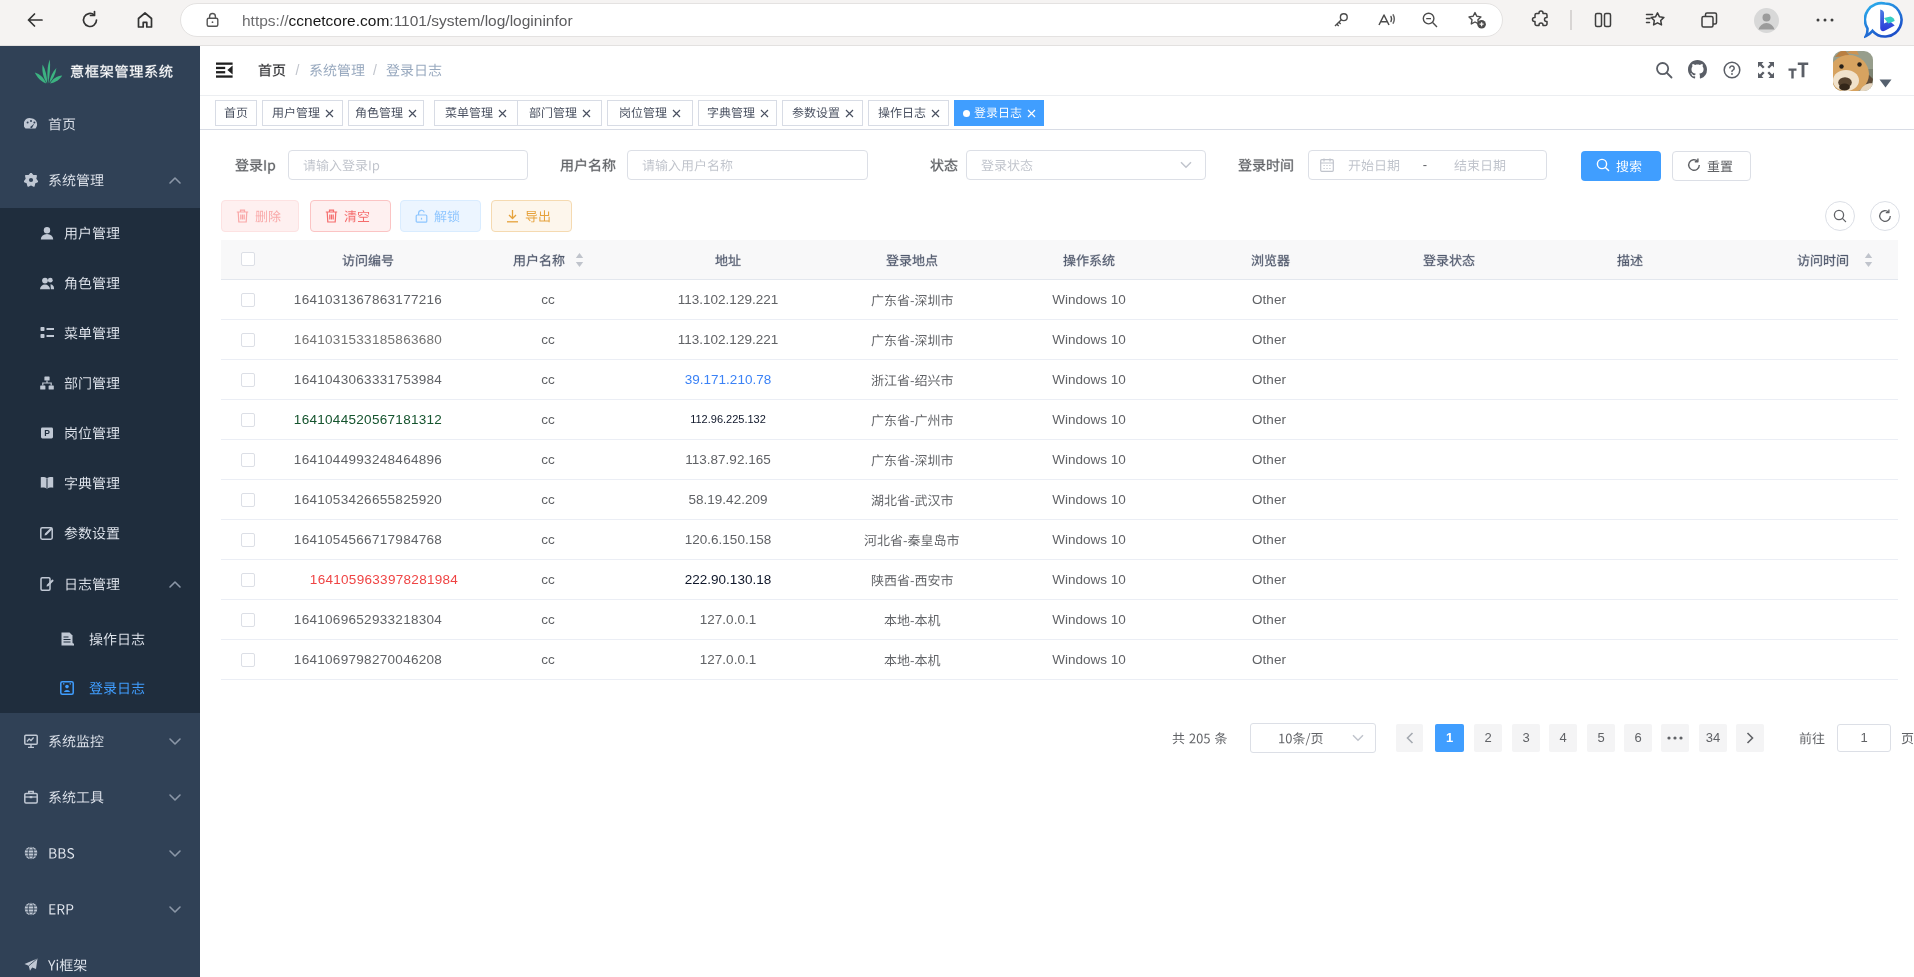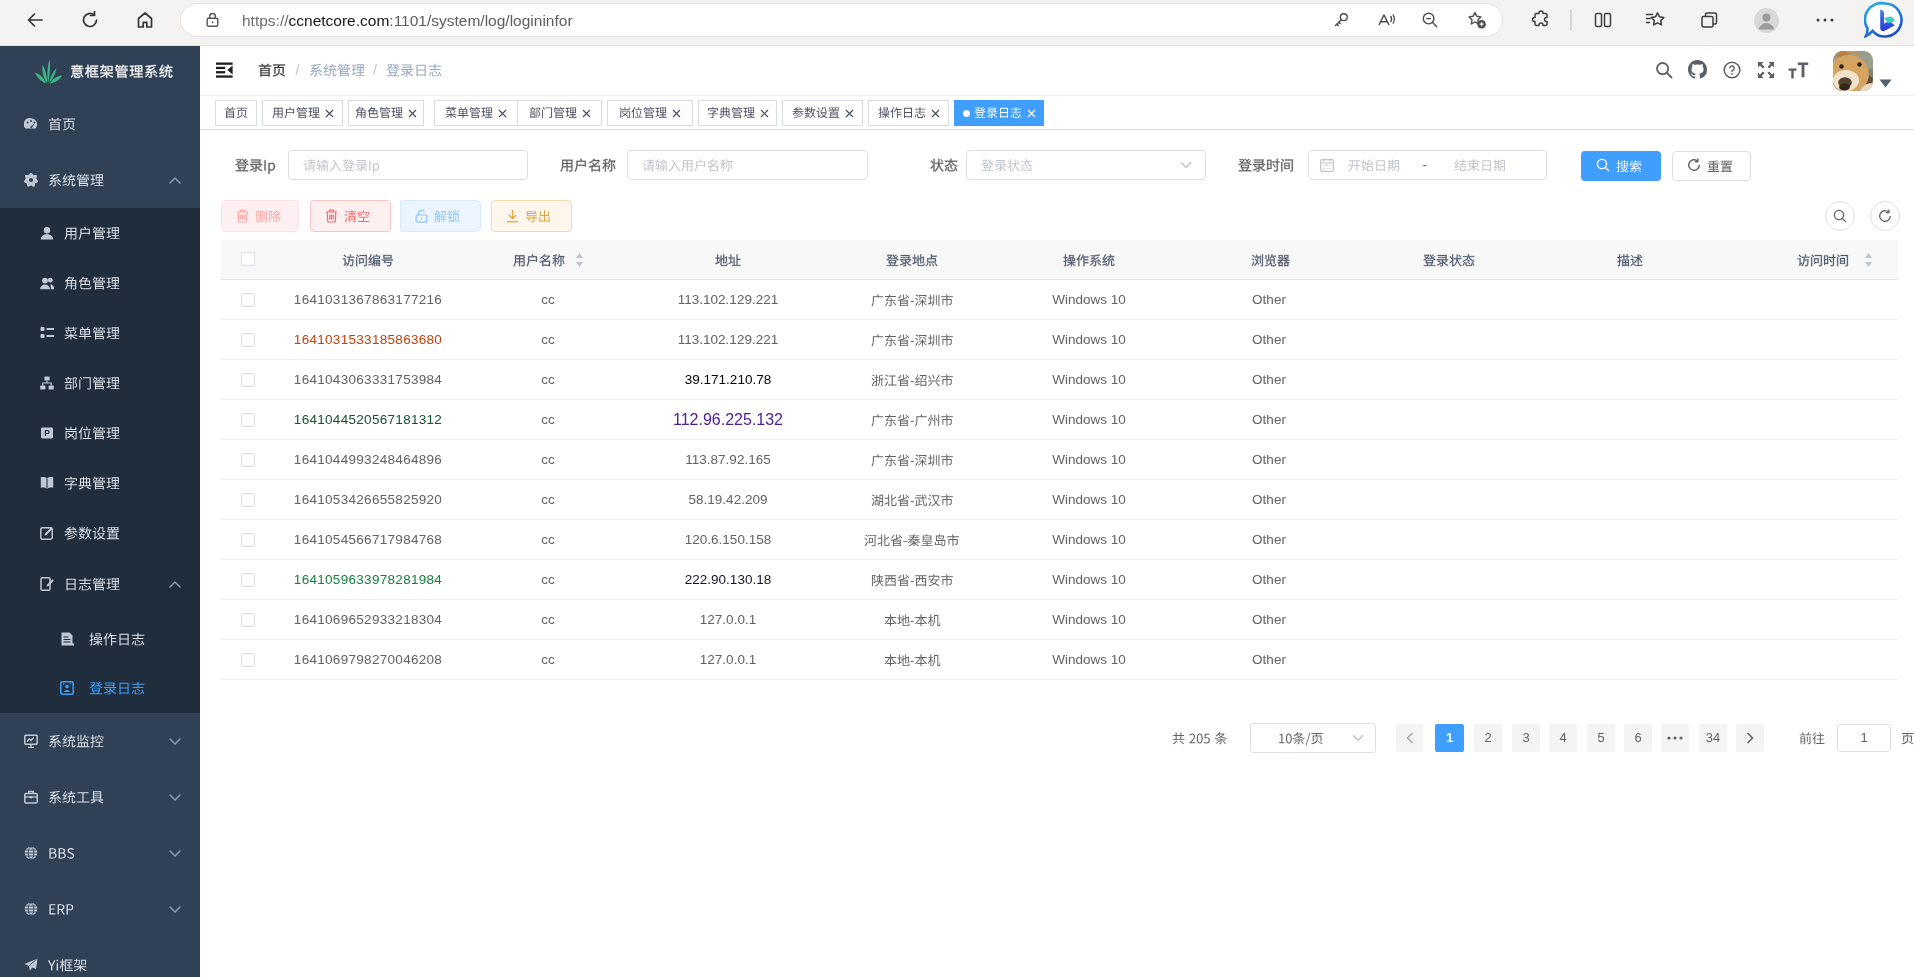--- a/index.html
+++ b/index.html
@@ -926,59 +926,59 @@
         <use href="#u002d" x="3000.0"></use>
         <use href="#u6df1" x="3347.0"></use>
         <use href="#u5733" x="4347.0"></use>
         <use href="#u5e02" x="5347.0"></use>
       </g>
     </svg>
 <span style="position:absolute;font-family:'Liberation Sans', sans-serif;font-size:13.5px;color:#606266;line-height:17.6px;white-space:pre;left:1089.0px;top:291.2px;transform:translateX(-50%);">Windows 10</span>
 <span style="position:absolute;font-family:'Liberation Sans', sans-serif;font-size:13.5px;color:#606266;line-height:17.6px;white-space:pre;left:1269.0px;top:291.2px;transform:translateX(-50%);">Other</span>
 <div style="position:absolute;left:221.0px;top:359.0px;width:1677.0px;height:1.0px;background:#ebeef5;"></div>
 <div style="position:absolute;left:241.0px;top:333.0px;width:14.0px;height:14.0px;background:#fff;border:1px solid #dcdfe6;border-radius:2px;box-sizing:border-box;"></div>
-<span style="position:absolute;font-family:'Liberation Sans', sans-serif;font-size:13.5px;color:#c2410c;line-height:17.6px;white-space:pre;left:368.0px;top:331.2px;transform:translateX(-50%);letter-spacing:0.30px;">1641031533185863680</span>
+<span style="position:absolute;font-family:'Liberation Sans', sans-serif;font-size:13.5px;color:#737373;line-height:17.6px;white-space:pre;left:368.0px;top:331.2px;transform:translateX(-50%);letter-spacing:0.30px;">1641031533185863680</span>
 <span style="position:absolute;font-family:'Liberation Sans', sans-serif;font-size:13.5px;color:#606266;line-height:17.6px;white-space:pre;left:548.0px;top:331.2px;transform:translateX(-50%);">cc</span>
 <span style="position:absolute;font-family:'Liberation Sans', sans-serif;font-size:13.5px;color:#606266;line-height:17.6px;white-space:pre;left:728.0px;top:331.2px;transform:translateX(-50%);">113.102.129.221</span>
 <svg style="position:absolute;left:870.7px;top:329.6px;overflow:visible;" width="82.5" height="20.8">
       <g transform="translate(0 15.27) scale(0.01300 -0.01300)" fill="#606266">
         <use href="#u5e7f" x="0.0"></use>
         <use href="#u4e1c" x="1000.0"></use>
         <use href="#u7701" x="2000.0"></use>
         <use href="#u002d" x="3000.0"></use>
         <use href="#u6df1" x="3347.0"></use>
         <use href="#u5733" x="4347.0"></use>
         <use href="#u5e02" x="5347.0"></use>
       </g>
     </svg>
 <span style="position:absolute;font-family:'Liberation Sans', sans-serif;font-size:13.5px;color:#606266;line-height:17.6px;white-space:pre;left:1089.0px;top:331.2px;transform:translateX(-50%);">Windows 10</span>
 <span style="position:absolute;font-family:'Liberation Sans', sans-serif;font-size:13.5px;color:#606266;line-height:17.6px;white-space:pre;left:1269.0px;top:331.2px;transform:translateX(-50%);">Other</span>
 <div style="position:absolute;left:221.0px;top:399.0px;width:1677.0px;height:1.0px;background:#ebeef5;"></div>
 <div style="position:absolute;left:241.0px;top:373.0px;width:14.0px;height:14.0px;background:#fff;border:1px solid #dcdfe6;border-radius:2px;box-sizing:border-box;"></div>
 <span style="position:absolute;font-family:'Liberation Sans', sans-serif;font-size:13.5px;color:#606266;line-height:17.6px;white-space:pre;left:368.0px;top:371.2px;transform:translateX(-50%);letter-spacing:0.30px;">1641043063331753984</span>
 <span style="position:absolute;font-family:'Liberation Sans', sans-serif;font-size:13.5px;color:#606266;line-height:17.6px;white-space:pre;left:548.0px;top:371.2px;transform:translateX(-50%);">cc</span>
-<span style="position:absolute;font-family:'Liberation Sans', sans-serif;font-size:13.5px;color:#000000;line-height:17.6px;white-space:pre;left:728.0px;top:371.2px;transform:translateX(-50%);">39.171.210.78</span>
+<span style="position:absolute;font-family:'Liberation Sans', sans-serif;font-size:13.5px;color:#3b82f6;line-height:17.6px;white-space:pre;left:728.0px;top:371.2px;transform:translateX(-50%);">39.171.210.78</span>
 <svg style="position:absolute;left:870.7px;top:369.6px;overflow:visible;" width="82.5" height="20.8">
       <g transform="translate(0 15.27) scale(0.01300 -0.01300)" fill="#606266">
         <use href="#u6d59" x="0.0"></use>
         <use href="#u6c5f" x="1000.0"></use>
         <use href="#u7701" x="2000.0"></use>
         <use href="#u002d" x="3000.0"></use>
         <use href="#u7ecd" x="3347.0"></use>
         <use href="#u5174" x="4347.0"></use>
         <use href="#u5e02" x="5347.0"></use>
       </g>
     </svg>
 <span style="position:absolute;font-family:'Liberation Sans', sans-serif;font-size:13.5px;color:#606266;line-height:17.6px;white-space:pre;left:1089.0px;top:371.2px;transform:translateX(-50%);">Windows 10</span>
 <span style="position:absolute;font-family:'Liberation Sans', sans-serif;font-size:13.5px;color:#606266;line-height:17.6px;white-space:pre;left:1269.0px;top:371.2px;transform:translateX(-50%);">Other</span>
 <div style="position:absolute;left:221.0px;top:439.0px;width:1677.0px;height:1.0px;background:#ebeef5;"></div>
 <div style="position:absolute;left:241.0px;top:413.0px;width:14.0px;height:14.0px;background:#fff;border:1px solid #dcdfe6;border-radius:2px;box-sizing:border-box;"></div>
 <span style="position:absolute;font-family:'Liberation Sans', sans-serif;font-size:13.5px;color:#14532d;line-height:17.6px;white-space:pre;left:368.0px;top:411.2px;transform:translateX(-50%);letter-spacing:0.30px;">1641044520567181312</span>
 <span style="position:absolute;font-family:'Liberation Sans', sans-serif;font-size:13.5px;color:#606266;line-height:17.6px;white-space:pre;left:548.0px;top:411.2px;transform:translateX(-50%);">cc</span>
-<span style="position:absolute;font-family:'Liberation Sans', sans-serif;font-size:16px;color:#4c1d95;line-height:17.6px;white-space:pre;left:728.0px;top:411.2px;transform:translateX(-50%);">112.96.225.132</span>
+<span style="position:absolute;font-family:'Liberation Sans', sans-serif;font-size:11px;color:#0f172a;line-height:17.6px;white-space:pre;left:728.0px;top:411.2px;transform:translateX(-50%);">112.96.225.132</span>
 <svg style="position:absolute;left:870.7px;top:409.6px;overflow:visible;" width="82.5" height="20.8">
       <g transform="translate(0 15.27) scale(0.01300 -0.01300)" fill="#606266">
         <use href="#u5e7f" x="0.0"></use>
         <use href="#u4e1c" x="1000.0"></use>
         <use href="#u7701" x="2000.0"></use>
         <use href="#u002d" x="3000.0"></use>
         <use href="#u5e7f" x="3347.0"></use>
         <use href="#u5dde" x="4347.0"></use>
         <use href="#u5e02" x="5347.0"></use>
       </g>
@@ -1035,21 +1035,21 @@
         <use href="#u79e6" x="3347.0"></use>
         <use href="#u7687" x="4347.0"></use>
         <use href="#u5c9b" x="5347.0"></use>
         <use href="#u5e02" x="6347.0"></use>
       </g>
     </svg>
 <span style="position:absolute;font-family:'Liberation Sans', sans-serif;font-size:13.5px;color:#606266;line-height:17.6px;white-space:pre;left:1089.0px;top:531.2px;transform:translateX(-50%);">Windows 10</span>
 <span style="position:absolute;font-family:'Liberation Sans', sans-serif;font-size:13.5px;color:#606266;line-height:17.6px;white-space:pre;left:1269.0px;top:531.2px;transform:translateX(-50%);">Other</span>
 <div style="position:absolute;left:221.0px;top:599.0px;width:1677.0px;height:1.0px;background:#ebeef5;"></div>
 <div style="position:absolute;left:241.0px;top:573.0px;width:14.0px;height:14.0px;background:#fff;border:1px solid #dcdfe6;border-radius:2px;box-sizing:border-box;"></div>
-<span style="position:absolute;font-family:'Liberation Sans', sans-serif;font-size:13.5px;color:#15803d;line-height:17.6px;white-space:pre;left:368.0px;top:571.2px;transform:translateX(-50%);letter-spacing:0.30px;">1641059633978281984</span>
+<span style="position:absolute;font-family:'Liberation Sans', sans-serif;font-size:13.5px;color:#ef4444;line-height:17.6px;white-space:pre;left:384px;top:571.2px;transform:translateX(-50%);letter-spacing:0.30px;">1641059633978281984</span>
 <span style="position:absolute;font-family:'Liberation Sans', sans-serif;font-size:13.5px;color:#606266;line-height:17.6px;white-space:pre;left:548.0px;top:571.2px;transform:translateX(-50%);">cc</span>
 <span style="position:absolute;font-family:'Liberation Sans', sans-serif;font-size:13.5px;color:#0f172a;line-height:17.6px;white-space:pre;left:728.0px;top:571.2px;transform:translateX(-50%);">222.90.130.18</span>
 <svg style="position:absolute;left:870.7px;top:569.6px;overflow:visible;" width="82.5" height="20.8">
       <g transform="translate(0 15.27) scale(0.01300 -0.01300)" fill="#606266">
         <use href="#u9655" x="0.0"></use>
         <use href="#u897f" x="1000.0"></use>
         <use href="#u7701" x="2000.0"></use>
         <use href="#u002d" x="3000.0"></use>
         <use href="#u897f" x="3347.0"></use>
         <use href="#u5b89" x="4347.0"></use>

